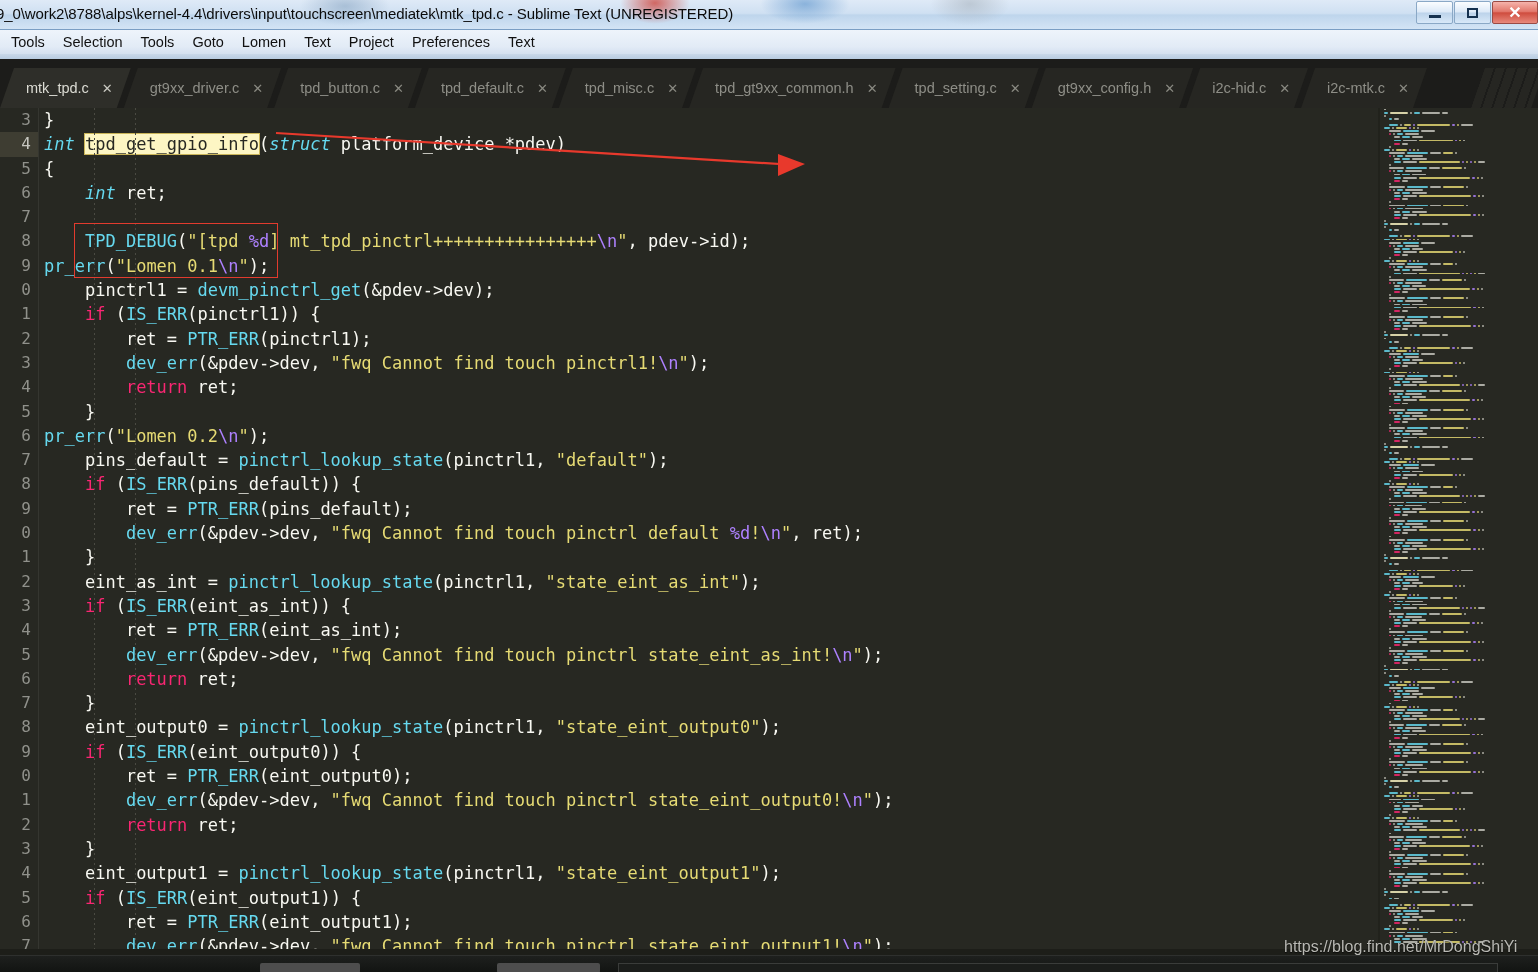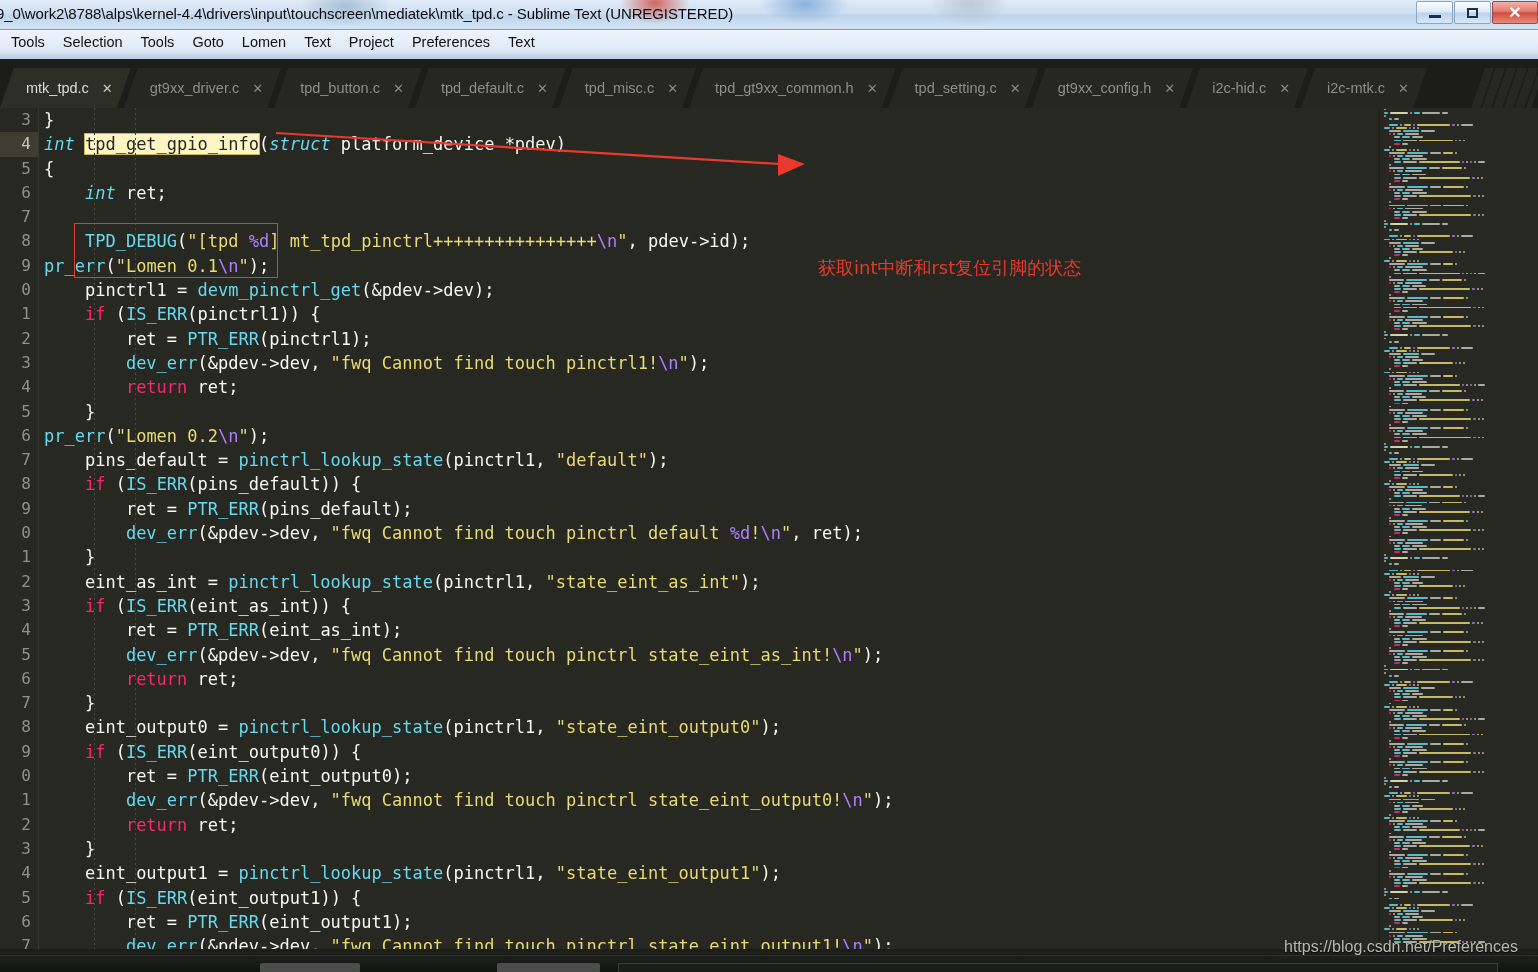--- a/index.html
+++ b/index.html
@@ -296,21 +296,20 @@
     <div class="code" id="code"><div class="row"><span></span><span class="c-def">}</span></div><div class="row"><span></span><span class="c-kw">int </span><span class="hl-sel">tpd_get_gpio_info</span><span class="c-punct">(</span><span class="c-kw">struct</span><span class="c-def"> platform_device </span><span class="c-def">*pdev)</span></div><div class="row"><span></span><span class="c-def">{</span></div><div class="row"><span>    </span><span class="c-kw">int</span><span class="c-def"> ret;</span></div><div class="row"><span></span></div><div class="row"><span>    </span><span class="c-fn">TPD_DEBUG</span><span class="c-punct">(</span><span class="c-str">"[tpd </span><span class="c-esc">%d</span><span class="c-str">] mt_tpd_pinctrl++++++++++++++++</span><span class="c-esc">\n</span><span class="c-str">"</span><span class="c-def">, pdev-&gt;id);</span></div><div class="row"><span></span><span class="c-fn">pr_err</span><span class="c-punct">(</span><span class="c-str">"Lomen 0.1</span><span class="c-esc">\n</span><span class="c-str">"</span><span class="c-def">);</span></div><div class="row"><span>    </span><span class="c-def">pinctrl1 = </span><span class="c-fn">devm_pinctrl_get</span><span class="c-def">(&amp;pdev-&gt;dev);</span></div><div class="row"><span>    </span><span class="c-kw2">if</span><span class="c-def"> (</span><span class="c-fn">IS_ERR</span><span class="c-def">(pinctrl1)) {</span></div><div class="row"><span>        </span><span class="c-def">ret = </span><span class="c-fn">PTR_ERR</span><span class="c-def">(pinctrl1);</span></div><div class="row"><span>        </span><span class="c-fn">dev_err</span><span class="c-def">(&amp;pdev-&gt;dev, </span><span class="c-str">"fwq Cannot find touch pinctrl1!</span><span class="c-esc">\n</span><span class="c-str">"</span><span class="c-def">);</span></div><div class="row"><span>        </span><span class="c-kw2">return</span><span class="c-def"> ret;</span></div><div class="row"><span>    </span><span class="c-def">}</span></div><div class="row"><span></span><span class="c-fn">pr_err</span><span class="c-punct">(</span><span class="c-str">"Lomen 0.2</span><span class="c-esc">\n</span><span class="c-str">"</span><span class="c-def">);</span></div><div class="row"><span>    </span><span class="c-def">pins_default = </span><span class="c-fn">pinctrl_lookup_state</span><span class="c-def">(pinctrl1, </span><span class="c-str">"default"</span><span class="c-def">);</span></div><div class="row"><span>    </span><span class="c-kw2">if</span><span class="c-def"> (</span><span class="c-fn">IS_ERR</span><span class="c-def">(pins_default)) {</span></div><div class="row"><span>        </span><span class="c-def">ret = </span><span class="c-fn">PTR_ERR</span><span class="c-def">(pins_default);</span></div><div class="row"><span>        </span><span class="c-fn">dev_err</span><span class="c-def">(&amp;pdev-&gt;dev, </span><span class="c-str">"fwq Cannot find touch pinctrl default </span><span class="c-esc">%d</span><span class="c-str">!</span><span class="c-esc">\n</span><span class="c-str">"</span><span class="c-def">, ret);</span></div><div class="row"><span>    </span><span class="c-def">}</span></div><div class="row"><span>    </span><span class="c-def">eint_as_int = </span><span class="c-fn">pinctrl_lookup_state</span><span class="c-def">(pinctrl1, </span><span class="c-str">"state_eint_as_int"</span><span class="c-def">);</span></div><div class="row"><span>    </span><span class="c-kw2">if</span><span class="c-def"> (</span><span class="c-fn">IS_ERR</span><span class="c-def">(eint_as_int)) {</span></div><div class="row"><span>        </span><span class="c-def">ret = </span><span class="c-fn">PTR_ERR</span><span class="c-def">(eint_as_int);</span></div><div class="row"><span>        </span><span class="c-fn">dev_err</span><span class="c-def">(&amp;pdev-&gt;dev, </span><span class="c-str">"fwq Cannot find touch pinctrl state_eint_as_int!</span><span class="c-esc">\n</span><span class="c-str">"</span><span class="c-def">);</span></div><div class="row"><span>        </span><span class="c-kw2">return</span><span class="c-def"> ret;</span></div><div class="row"><span>    </span><span class="c-def">}</span></div><div class="row"><span>    </span><span class="c-def">eint_output0 = </span><span class="c-fn">pinctrl_lookup_state</span><span class="c-def">(pinctrl1, </span><span class="c-str">"state_eint_output0"</span><span class="c-def">);</span></div><div class="row"><span>    </span><span class="c-kw2">if</span><span class="c-def"> (</span><span class="c-fn">IS_ERR</span><span class="c-def">(eint_output0)) {</span></div><div class="row"><span>        </span><span class="c-def">ret = </span><span class="c-fn">PTR_ERR</span><span class="c-def">(eint_output0);</span></div><div class="row"><span>        </span><span class="c-fn">dev_err</span><span class="c-def">(&amp;pdev-&gt;dev, </span><span class="c-str">"fwq Cannot find touch pinctrl state_eint_output0!</span><span class="c-esc">\n</span><span class="c-str">"</span><span class="c-def">);</span></div><div class="row"><span>        </span><span class="c-kw2">return</span><span class="c-def"> ret;</span></div><div class="row"><span>    </span><span class="c-def">}</span></div><div class="row"><span>    </span><span class="c-def">eint_output1 = </span><span class="c-fn">pinctrl_lookup_state</span><span class="c-def">(pinctrl1, </span><span class="c-str">"state_eint_output1"</span><span class="c-def">);</span></div><div class="row"><span>    </span><span class="c-kw2">if</span><span class="c-def"> (</span><span class="c-fn">IS_ERR</span><span class="c-def">(eint_output1)) {</span></div><div class="row"><span>        </span><span class="c-def">ret = </span><span class="c-fn">PTR_ERR</span><span class="c-def">(eint_output1);</span></div><div class="row"><span>        </span><span class="c-fn">dev_err</span><span class="c-def">(&amp;pdev-&gt;dev, </span><span class="c-str">"fwq Cannot find touch pinctrl state_eint_output1!</span><span class="c-esc">\n</span><span class="c-str">"</span><span class="c-def">);</span></div></div>
 
     <div class="iguide" style="left:94px"></div>
     <div class="iguide" style="left:135px"></div>
 
     <svg class="anno-line" viewBox="0 0 1538 847">
       <line x1="276" y1="25" x2="795" y2="57" stroke="#e8392c" stroke-width="2.2"></line>
       <polygon points="778,46 805,56 778,68" fill="#e8392c"></polygon>
     </svg>
     <div class="anno-box"></div>
-    <div class="anno-text">获取int中断和rst复位引脚的状态</div>
 
     <div class="minimap-edge"></div>
     <div class="minimap" id="minimap">
       <div class="mini-view"></div>
     <div class="mini-row" style="padding-left: 4px;">
           <span class="mini-seg" style="width: 2px; background: rgb(200, 200, 192);"></span>
         </div>
         <div class="mini-row" style="padding-left: 4px;">
           <span class="mini-seg" style="width: 4.2px; background: rgb(102, 217, 239);"></span>
           <span class="mini-seg" style="width: 17.85px; background: rgb(253, 246, 196);"></span>
@@ -1831,21 +1830,21 @@
           <span class="mini-seg" style="width: 2px; background: rgb(230, 219, 116);"></span>
           <span class="mini-seg" style="width: 2.1px; background: rgb(174, 129, 255);"></span>
           <span class="mini-seg" style="width: 2px; background: rgb(230, 219, 116);"></span>
           <span class="mini-seg" style="width: 7.35px; background: rgb(200, 200, 192);"></span>
         </div>
       </div>
     <div class="vscroll"></div>
   </div>
 
   <div class="statusline"></div>
-  <div class="watermark">https://blog.csdn.net/Preferences</div>
+  <div class="watermark">https://blog.find.net/MrDongShiYi</div>
 
   <div class="taskbar">
     <div class="tb-btn" style="left:260px; width:100px;"></div>
     <div class="tb-btn" style="left:497px; width:103px;"></div>
     <div class="tb-wide" style="left:618px; width:880px;"></div>
   </div>
 
 </div>
 
 </body></html>

